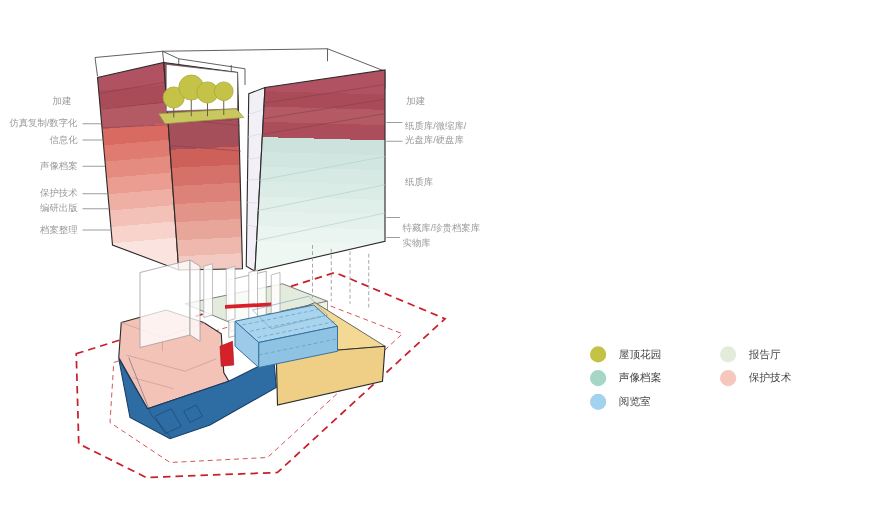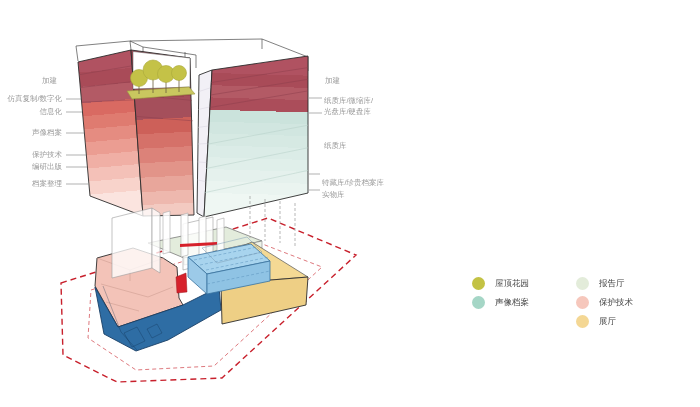--- a/index.html
+++ b/index.html
@@ -262,28 +262,28 @@
 <div id="legend">
   <div class="leg-col leg-col1">
     <div class="leg-item">
       <span class="sw c0"></span>
       <span class="lab">屋顶花园</span>
     </div>
     <div class="leg-item">
       <span class="sw c3"></span>
       <span class="lab">声像档案</span>
     </div>
+    <div class="leg-item">
+      <span class="sw c4"></span>
+      <span class="lab">阅览室</span>
+    </div>
   </div>
   <div class="leg-col">
     <div class="leg-item">
       <span class="sw c5"></span>
       <span class="lab">报告厅</span>
     </div>
     <div class="leg-item">
       <span class="sw c6"></span>
       <span class="lab">保护技术</span>
     </div>
-    <div class="leg-item">
-      <span class="sw c7"></span>
-      <span class="lab">展厅</span>
-    </div>
   </div>
 </div>
 
 </body></html>

